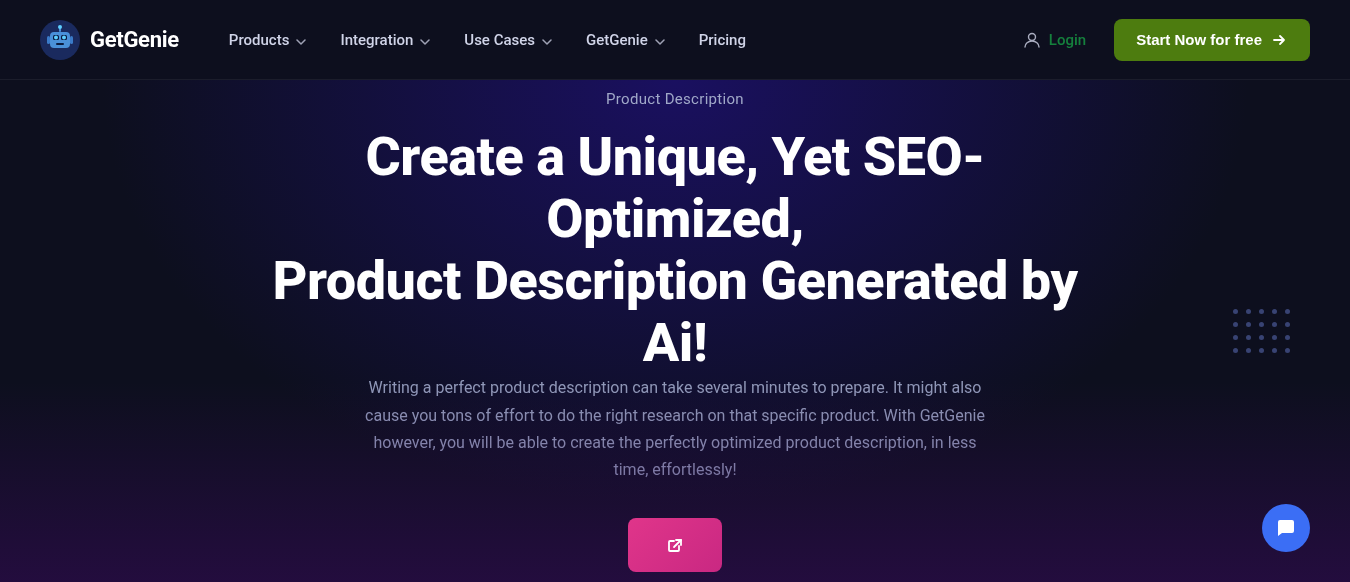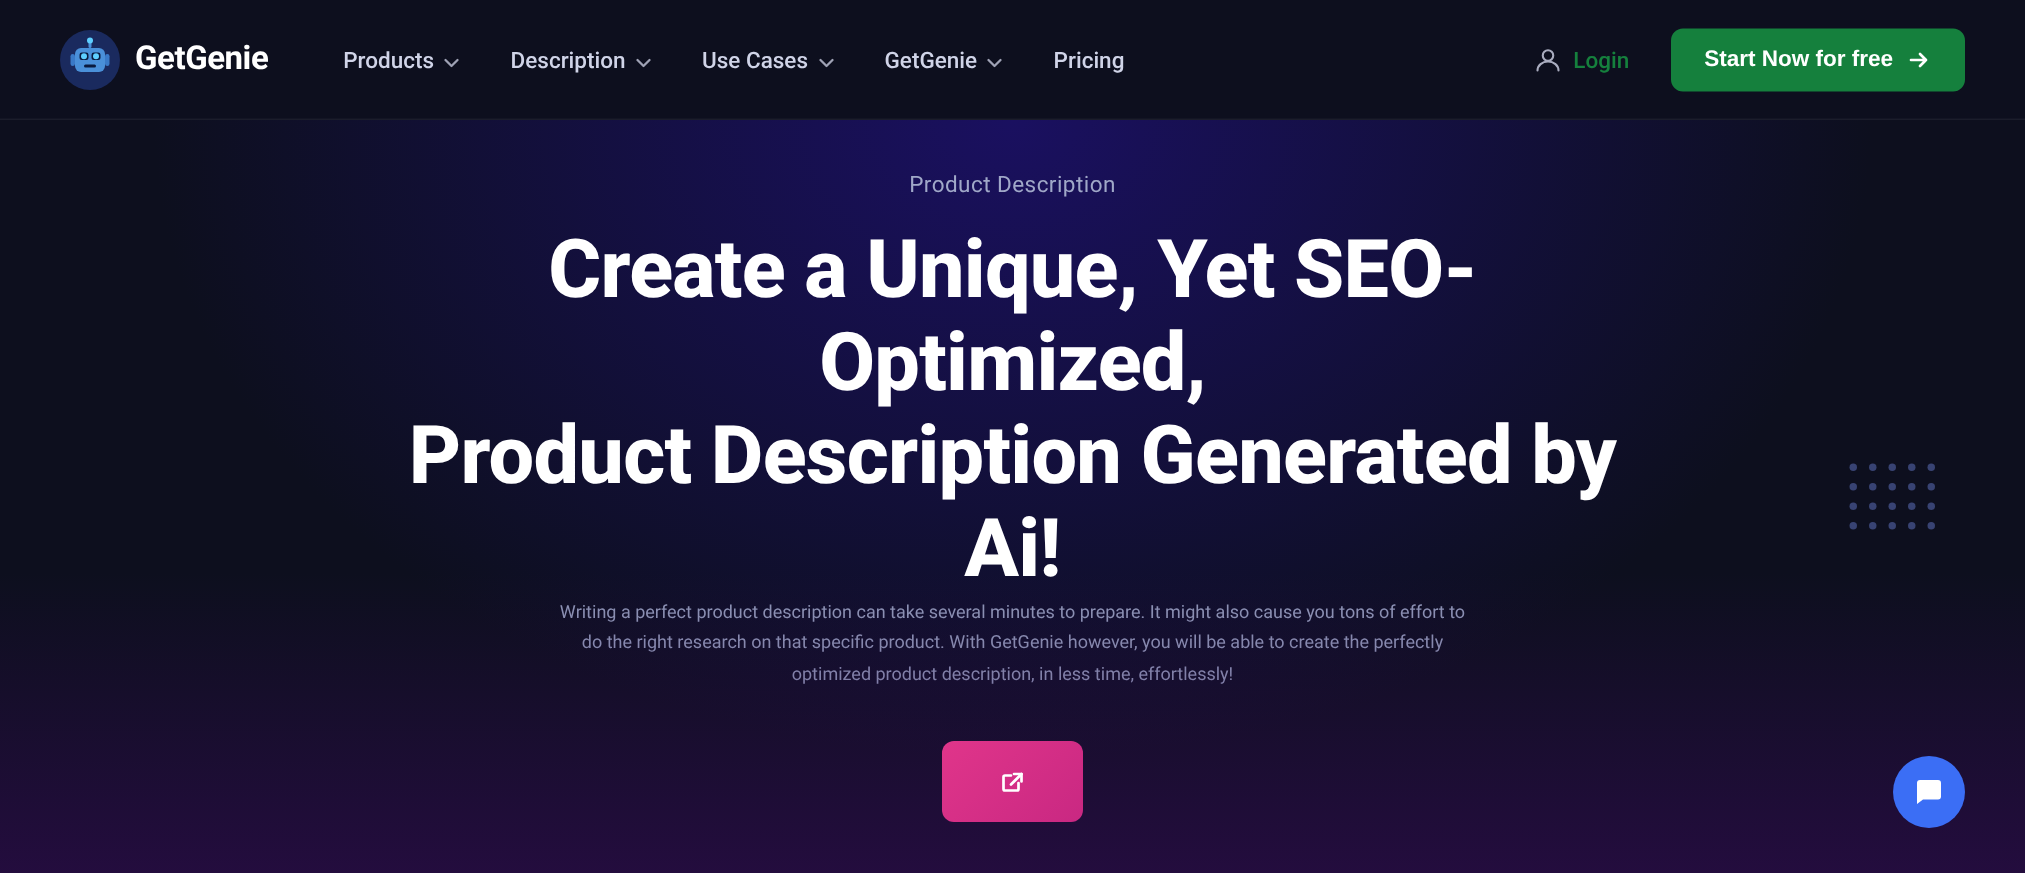--- a/index.html
+++ b/index.html
@@ -104,21 +104,21 @@
     .login-icon {
       width: 18px;
       height: 18px;
       opacity: 0.8;
     }
 
     .cta-btn {
       display: flex;
       align-items: center;
       gap: 8px;
-      background: #15803d;
+      background: #4d7c0f;
       color: #ffffff;
       font-size: 15px;
       font-weight: 600;
       padding: 12px 22px;
       border-radius: 8px;
       cursor: pointer;
       border: none;
       white-space: nowrap;
     }
 
@@ -195,21 +195,21 @@
     .hero-title {
       font-size: 54px;
       font-weight: 800;
       color: #ffffff;
       line-height: 1.15;
       max-width: 850px;
       letter-spacing: -0.5px;
     }
 
     .hero-subtitle {
-      font-size: 12px;
+      font-size: 16px;
       color: #9098b8;
       line-height: 1.7;
       max-width: 620px;
       margin-bottom: 35px;
       font-weight: 400;
     }
 
     .hero-cta-btn {
       display: inline-flex;
       align-items: center;
@@ -258,21 +258,21 @@
     </a>
 
     <div class="nav-links">
       <div class="nav-item">
         <span>Products</span>
         <svg class="chevron" viewBox="0 0 14 14" fill="none">
           <path d="M3 5l4 4 4-4" stroke="#d0d4e8" stroke-width="1.5" stroke-linecap="round" stroke-linejoin="round"></path>
         </svg>
       </div>
       <div class="nav-item">
-        <span>Description</span>
+        <span>Integration</span>
         <svg class="chevron" viewBox="0 0 14 14" fill="none">
           <path d="M3 5l4 4 4-4" stroke="#d0d4e8" stroke-width="1.5" stroke-linecap="round" stroke-linejoin="round"></path>
         </svg>
       </div>
       <div class="nav-item">
         <span>Use Cases</span>
         <svg class="chevron" viewBox="0 0 14 14" fill="none">
           <path d="M3 5l4 4 4-4" stroke="#d0d4e8" stroke-width="1.5" stroke-linecap="round" stroke-linejoin="round"></path>
         </svg>
       </div>

